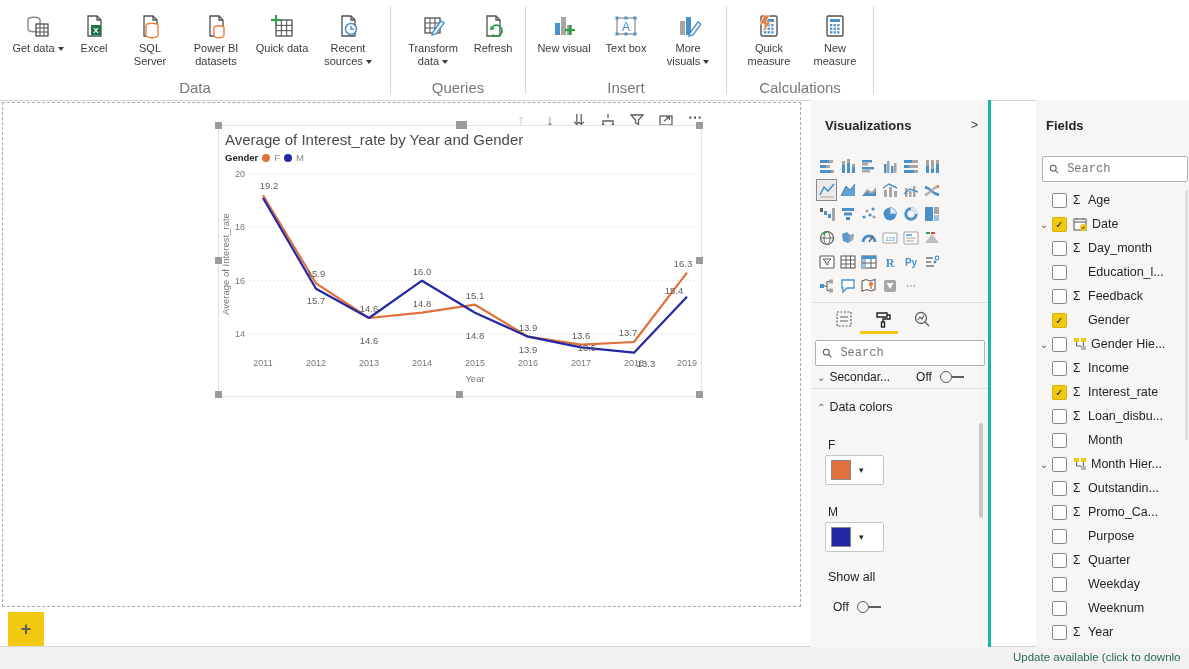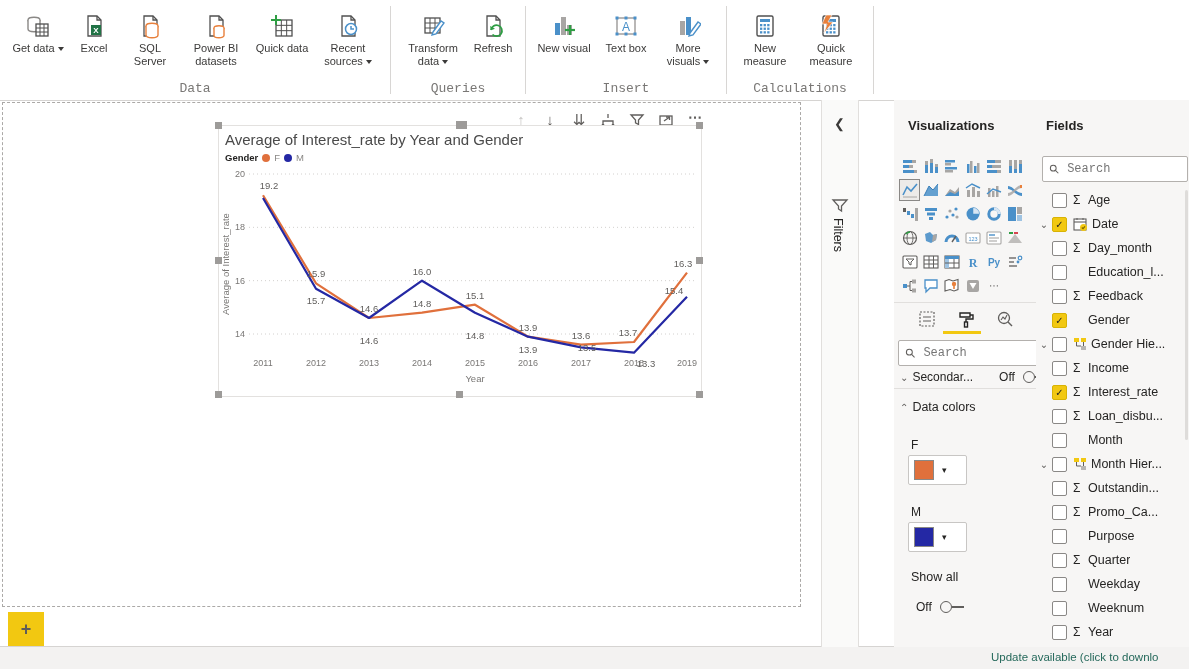--- a/index.html
+++ b/index.html
@@ -9,50 +9,50 @@
   #ribbon{position:absolute;left:0;top:0;width:1189px;height:100px;background:#fff;
           border-bottom:1px solid #d6d4d2;display:flex;align-items:stretch;}
   .rb-group{display:flex;flex-direction:column;align-items:center;padding:4px 10px 0 10px;}
   .rb-items{display:flex;flex:1;align-items:flex-start;gap:6px;}
   .rb-item{display:flex;flex-direction:column;align-items:center;width:56px;padding-top:6px;cursor:pointer;}
   .rb-item.nw{width:44px}.rb-item.w{width:64px}
   .rb-ic{height:32px;display:flex;align-items:center;justify-content:center;}
   .rb-lbl{font-size:11px;line-height:13px;color:#3b3a39;text-align:center;}
   .caret{display:inline-block;width:0;height:0;border-left:3.5px solid transparent;
          border-right:3.5px solid transparent;border-top:4px solid #3b3a39;margin-left:3px;vertical-align:middle;}
-  .rb-gname{font-size:13px;color:#797775;padding:2px 0 4px 0;font-family:Liberation Mono, monospace;}
+  .rb-gname{font-size:15px;color:#797775;padding:2px 0 4px 0;}
   .rb-sep{width:1px;background:#d8d6d4;margin:6px 0;}
   
   #page-outline{position:absolute;left:2px;top:102px;width:797px;height:503px;
                 border:1px dashed #aba9a7;}
   #visual{position:absolute;left:218px;top:125px;width:482px;height:270px;background:#fff;
           border:1px solid #e3e1df;cursor:move;}
   #chart-title{position:absolute;left:6px;top:5px;font-size:15px;color:#4a4a4a;}
   #chart-legend{position:absolute;left:6px;top:26px;font-size:9.5px;color:#252423;display:flex;align-items:center;gap:4px;}
   .lg-dot{width:8px;height:8px;border-radius:50%;display:inline-block;}
   .handle{position:absolute;width:7px;height:7px;background:#9d9b99;}
   #vis-toolbar{position:absolute;left:497px;top:107px;width:206px;height:26px;display:flex;
                align-items:center;justify-content:flex-end;gap:13px;color:#605e5c;font-size:15px;}
   #vis-toolbar .tb{cursor:pointer;display:flex;align-items:center;}
   #vis-toolbar .dis{color:#c8c6c4;cursor:default;}
   #new-page{position:absolute;left:8px;top:612px;width:36px;height:34px;background:#f2c811;
             color:#5e5c5a;font-size:18px;font-weight:bold;display:flex;align-items:center;
             justify-content:center;cursor:pointer;}
   #tabstrip-line{position:absolute;left:0;top:646px;width:1189px;height:1px;background:#d6d4d2;}
   
   #statusbar{position:absolute;left:0;top:647px;width:1189px;height:22px;background:#f3f2f1;}
-  #statusbar span{position:absolute;left:991px;top:4px;font-size:11.5px;color:#25695b;white-space:nowrap;cursor:pointer;}
+  #statusbar span{position:absolute;left:1013px;top:4px;font-size:11.5px;color:#25695b;white-space:nowrap;cursor:pointer;}
   
   #filters-strip{position:absolute;left:821px;top:100px;width:36px;height:547px;background:#fafaf9;
                  border-left:1px solid #e1dfdd;border-right:1px solid #e1dfdd;}
   #filters-strip .chev{position:absolute;left:12px;top:16px;font-size:13px;color:#3b3a39;cursor:pointer;}
   #filters-strip .fun{position:absolute;left:9px;top:98px;}
   #filters-title{position:absolute;left:9px;top:118px;writing-mode:vertical-rl;font-size:12.5px;color:#252423;}
   .pane{position:absolute;top:100px;height:547px;background:#f7f6f5;}
-  #viz-pane{left:894px;width:177px;border-right:1px solid #14b8a6;}
+  #viz-pane{left:811px;width:177px;border-right:3px solid #14b8a6;}
   #fields-pane{left:1036px;width:153px;}
   .pane-title{position:absolute;font-size:13px;font-weight:bold;color:#252423;}
   .searchbox{position:absolute;height:24px;background:#fff;border:1px solid #b3b0ad;border-radius:2px;
              display:flex;align-items:center;padding:0 6px;gap:6px;}
   .searchbox input{border:none;outline:none;background:transparent;font-size:12px;width:100%;
                    font-family:Liberation Mono, monospace;color:#252423;}
   
   #viz-grid{position:absolute;left:5px;top:55px;width:168px;display:grid;
             grid-template-columns:repeat(6,21px);grid-auto-rows:24px;}
   .vz{width:19px;height:20px;display:flex;align-items:center;justify-content:center;cursor:pointer;border:1px solid transparent;}
@@ -236,56 +236,56 @@
               </svg>
             </div>
             <div class="rb-lbl">More visuals<span class="caret"></span></div>
           </div>
         </div>
         <div class="rb-gname">Insert</div>
       </div>
       <div class="rb-sep"></div>
       <div class="rb-group">
         <div class="rb-items">
-          <div class="rb-item">
-            <div class="rb-ic">
-              <svg width="26" height="26" viewBox="0 0 26 26">
-                <rect x="5" y="3" width="16" height="20" rx="1.5" fill="#fff" stroke="#505050" stroke-width="1.4"></rect>
-                <rect x="8" y="6" width="10" height="3" fill="#4a90c9"></rect>
-                <rect x="8" y="11" width="2.3" height="2.3" fill="#4a90c9"></rect>
-                <rect x="11.6" y="11" width="2.3" height="2.3" fill="#4a90c9"></rect>
-                <rect x="15.2" y="11" width="2.3" height="2.3" fill="#4a90c9"></rect>
-                <rect x="8" y="14.6" width="2.3" height="2.3" fill="#4a90c9"></rect>
-                <rect x="11.6" y="14.6" width="2.3" height="2.3" fill="#4a90c9"></rect>
-                <rect x="15.2" y="14.6" width="2.3" height="2.3" fill="#4a90c9"></rect>
-                <rect x="8" y="18.2" width="2.3" height="2.3" fill="#4a90c9"></rect>
-                <rect x="11.6" y="18.2" width="2.3" height="2.3" fill="#4a90c9"></rect>
-                <rect x="15.2" y="18.2" width="2.3" height="2.3" fill="#4a90c9"></rect>
-              </svg>
-            </div>
-            <div class="rb-lbl">New measure</div>
-          </div>
           <div class="rb-item w">
             <div class="rb-ic">
               <svg width="26" height="26" viewBox="0 0 26 26">
                 <rect x="5" y="3" width="16" height="20" rx="1.5" fill="#fff" stroke="#505050" stroke-width="1.4"></rect>
                 <rect x="8" y="6" width="10" height="3" fill="#4a90c9"></rect>
                 <rect x="8" y="11" width="2.3" height="2.3" fill="#4a90c9"></rect>
                 <rect x="11.6" y="11" width="2.3" height="2.3" fill="#4a90c9"></rect>
                 <rect x="15.2" y="11" width="2.3" height="2.3" fill="#4a90c9"></rect>
                 <rect x="8" y="14.6" width="2.3" height="2.3" fill="#4a90c9"></rect>
                 <rect x="11.6" y="14.6" width="2.3" height="2.3" fill="#4a90c9"></rect>
                 <rect x="15.2" y="14.6" width="2.3" height="2.3" fill="#4a90c9"></rect>
                 <rect x="8" y="18.2" width="2.3" height="2.3" fill="#4a90c9"></rect>
                 <rect x="11.6" y="18.2" width="2.3" height="2.3" fill="#4a90c9"></rect>
                 <rect x="15.2" y="18.2" width="2.3" height="2.3" fill="#4a90c9"></rect>
                 <polygon points="8,2 14,2 10,9 15,9 6,20 9,11 4,11" fill="#e8803c" stroke="#fff" stroke-width="0.6"></polygon>
               </svg>
             </div>
             <div class="rb-lbl">Quick measure</div>
+          </div>
+          <div class="rb-item">
+            <div class="rb-ic">
+              <svg width="26" height="26" viewBox="0 0 26 26">
+                <rect x="5" y="3" width="16" height="20" rx="1.5" fill="#fff" stroke="#505050" stroke-width="1.4"></rect>
+                <rect x="8" y="6" width="10" height="3" fill="#4a90c9"></rect>
+                <rect x="8" y="11" width="2.3" height="2.3" fill="#4a90c9"></rect>
+                <rect x="11.6" y="11" width="2.3" height="2.3" fill="#4a90c9"></rect>
+                <rect x="15.2" y="11" width="2.3" height="2.3" fill="#4a90c9"></rect>
+                <rect x="8" y="14.6" width="2.3" height="2.3" fill="#4a90c9"></rect>
+                <rect x="11.6" y="14.6" width="2.3" height="2.3" fill="#4a90c9"></rect>
+                <rect x="15.2" y="14.6" width="2.3" height="2.3" fill="#4a90c9"></rect>
+                <rect x="8" y="18.2" width="2.3" height="2.3" fill="#4a90c9"></rect>
+                <rect x="11.6" y="18.2" width="2.3" height="2.3" fill="#4a90c9"></rect>
+                <rect x="15.2" y="18.2" width="2.3" height="2.3" fill="#4a90c9"></rect>
+              </svg>
+            </div>
+            <div class="rb-lbl">New measure</div>
           </div>
         </div>
         <div class="rb-gname">Calculations</div>
       </div>
       <div class="rb-sep"></div>
     </div>
 
   <div id="page-outline"></div>
 
   <div id="vis-toolbar">

